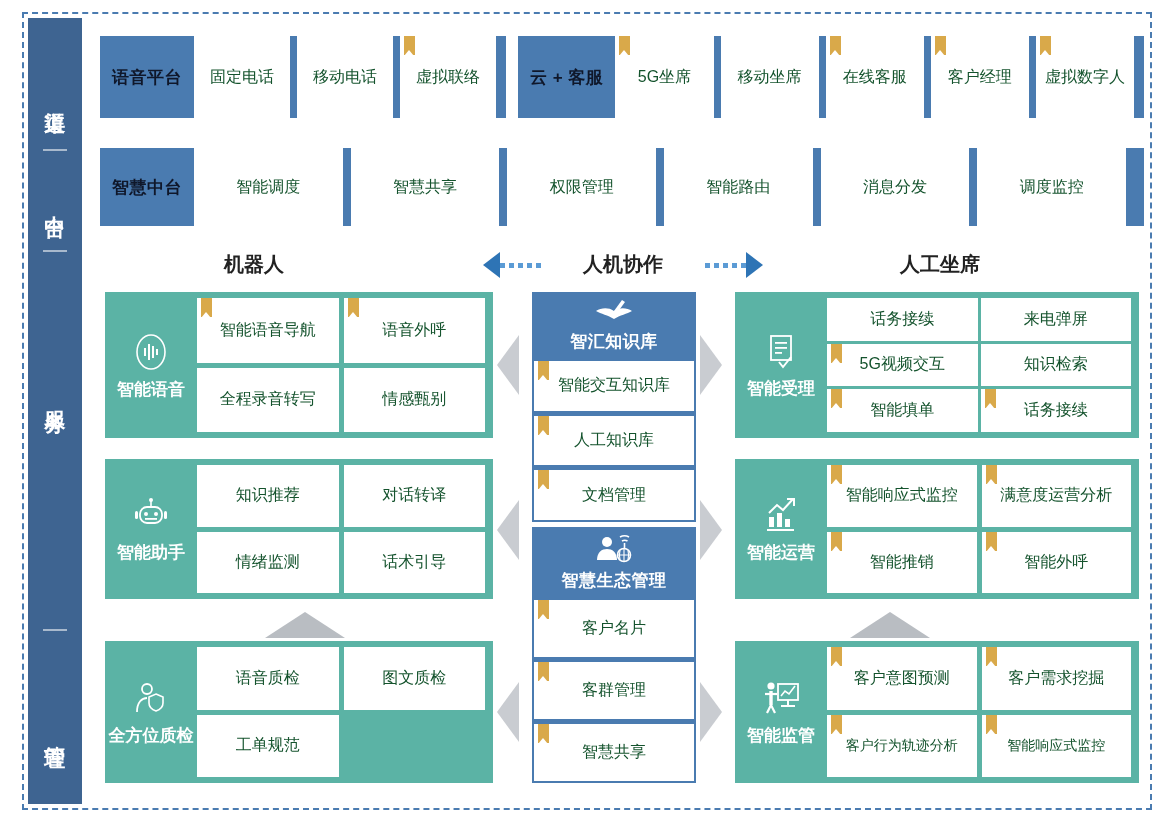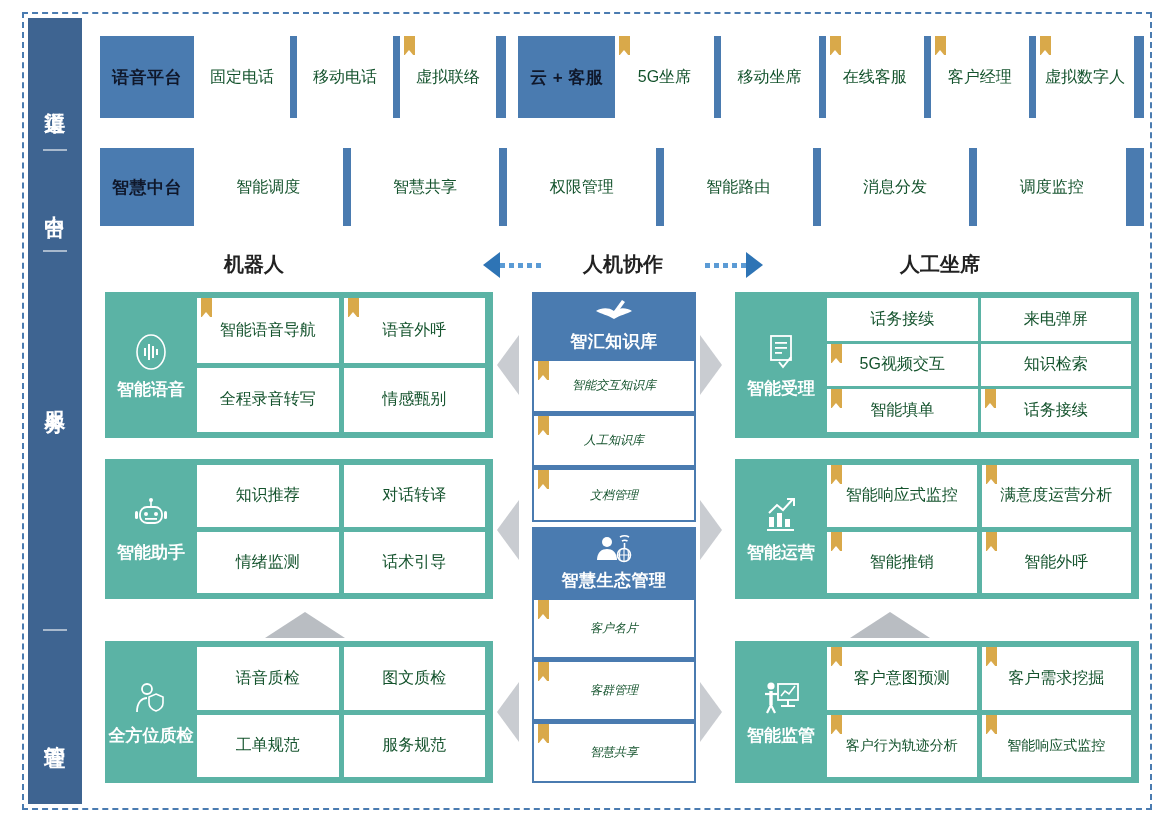--- a/index.html
+++ b/index.html
@@ -108,21 +108,21 @@
   .midcol{
     position:absolute;background:#4A7BB0;box-sizing:border-box;
     padding:2px;display:flex;flex-direction:column;
   }
   .midhead{
     display:flex;flex-direction:column;align-items:center;justify-content:center;
     color:#fff;gap:2px;padding:4px 0 8px 0;
   }
   .midhead .mname{font-size:17px;font-weight:bold;letter-spacing:.5px;}
   .midlist{display:flex;flex-direction:column;gap:5px;flex:1;}
-  .midlist .cell{flex:1;font-size:12px;font-style:italic;}
+  .midlist .cell{flex:1;font-size:16px;}
 
   
   .gar{position:absolute;}
   .gar-left{
     width:0;height:0;border-top:30px solid transparent;border-bottom:30px solid transparent;
     border-right:22px solid #c9ccd1;
   }
   .gar-right{
     width:0;height:0;border-top:30px solid transparent;border-bottom:30px solid transparent;
     border-left:22px solid #c9ccd1;
@@ -313,23 +313,20 @@
     </div>
     <div class="panel-grid g2x2">
       <div class="cell">
         <span>语音质检</span>
       </div>
       <div class="cell">
         <span>图文质检</span>
       </div>
       <div class="cell">
         <span>工单规范</span>
-      </div>
-      <div class="cell">
-        <span>服务规范</span>
       </div>
     </div>
   </div>
 
   <div class="midcol" style="left:532px;top:292px;width:164px;height:230px;">
     <div class="midhead">
       <svg class="ic" width="46" height="30" viewBox="0 0 46 30">
         <path d="M23 13 C17 9 10 10 5 13 C10 16 17 17 23 21 C29 17 36 16 41 13 C36 10 29 9 23 13 Z" fill="#fff"></path>
         <path d="M23 13 L31 2 l3 2 l-8 11 z" fill="#fff"></path>
       </svg>

